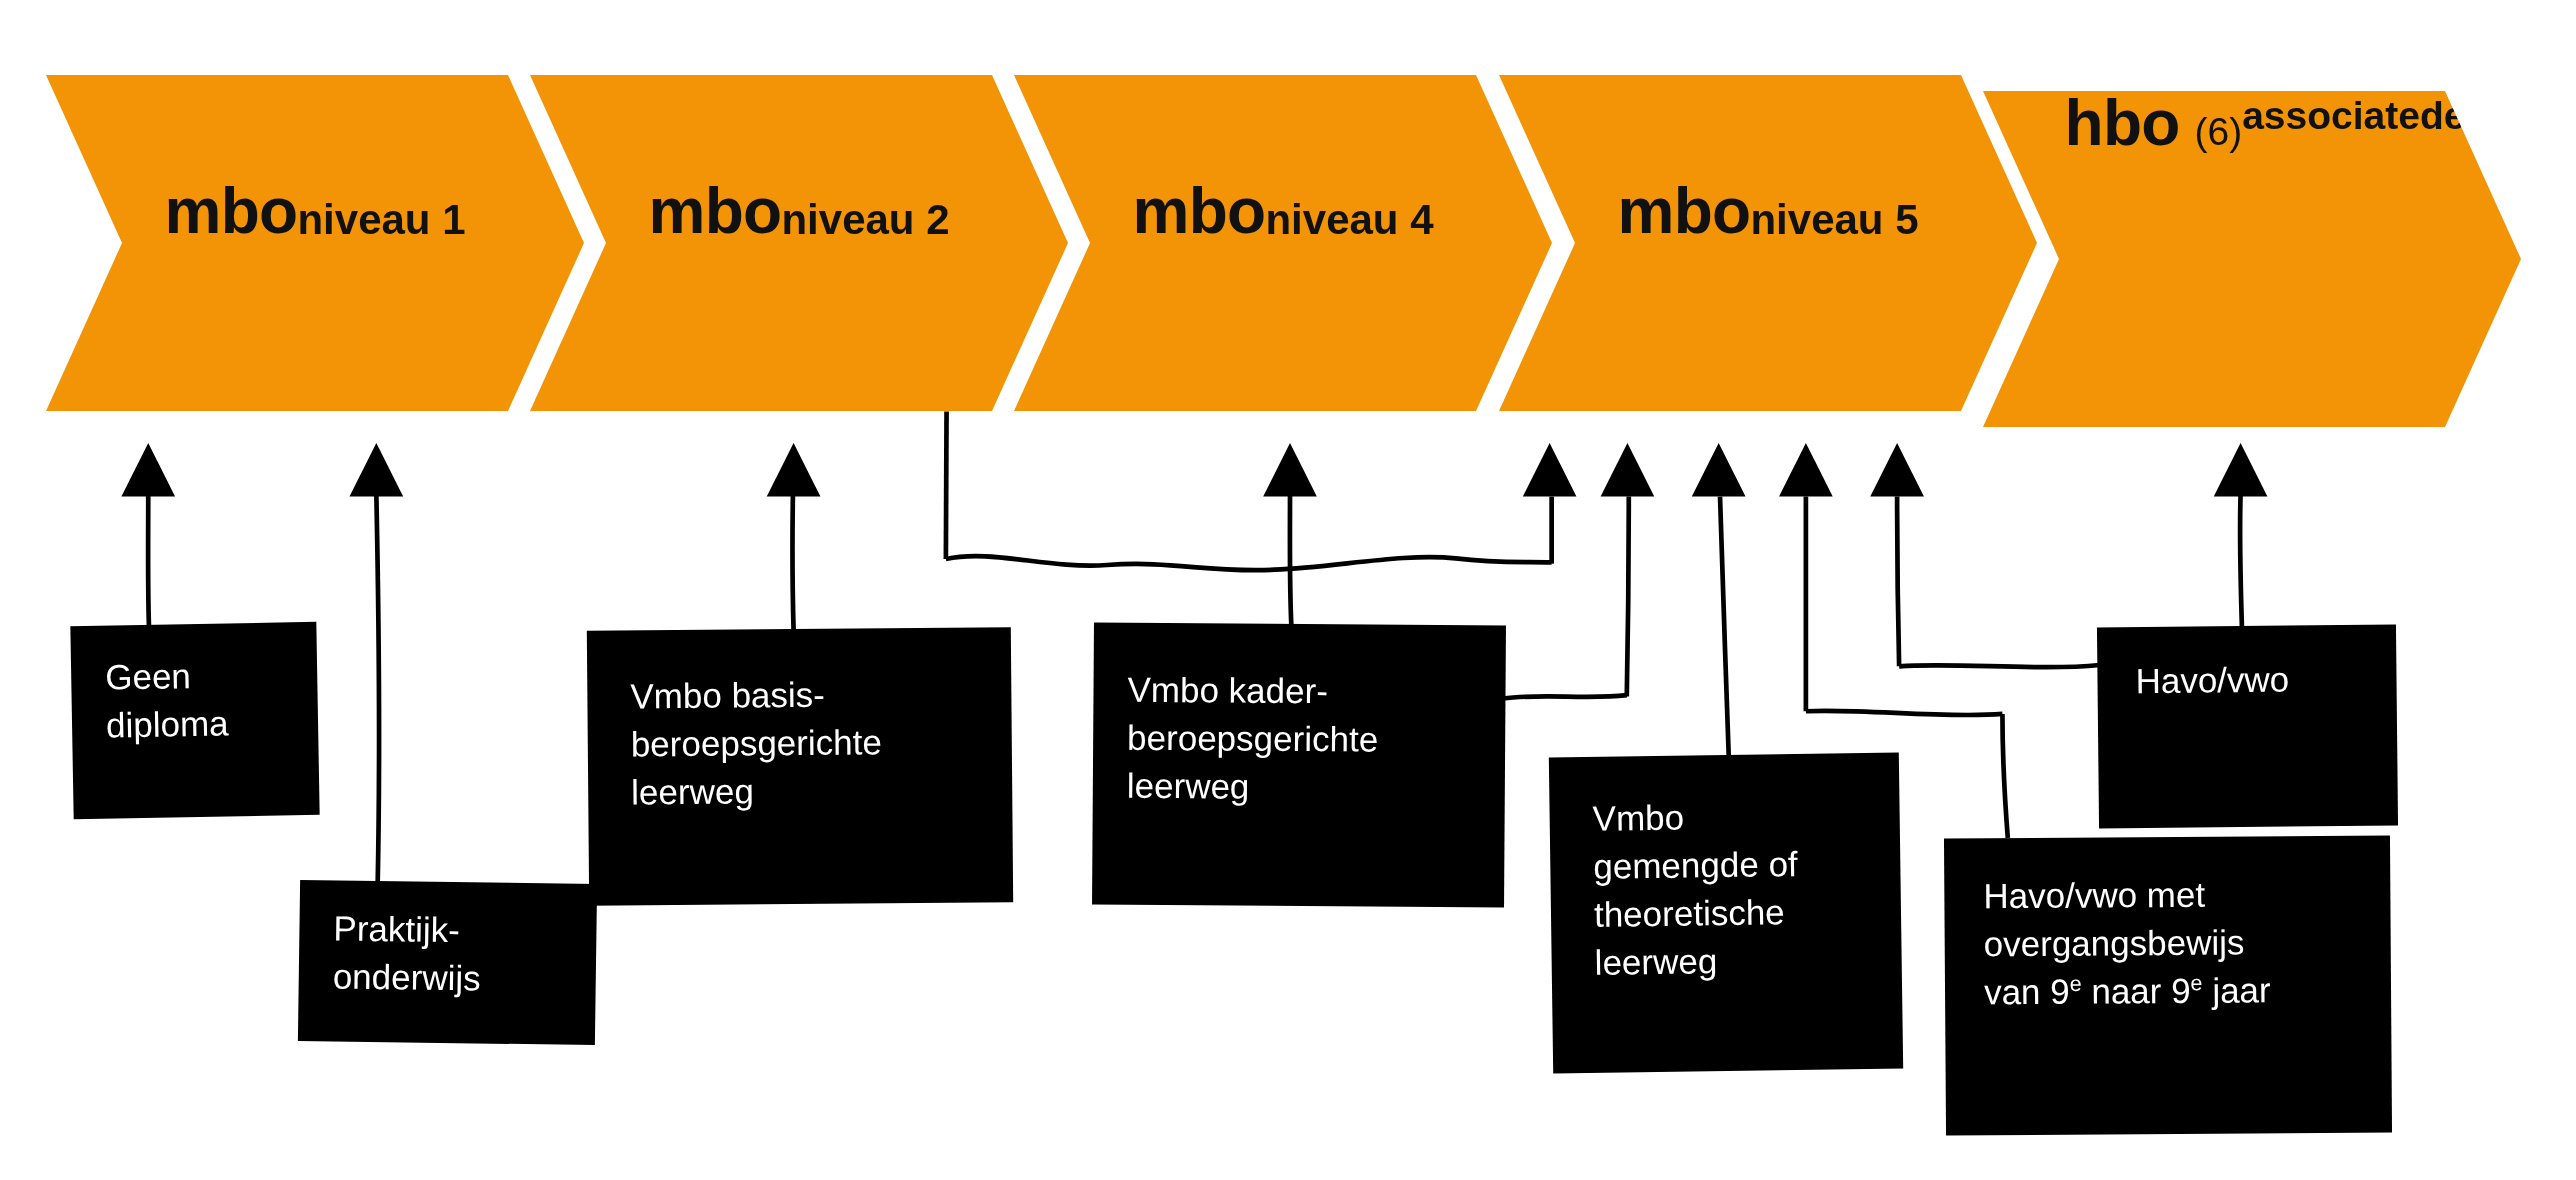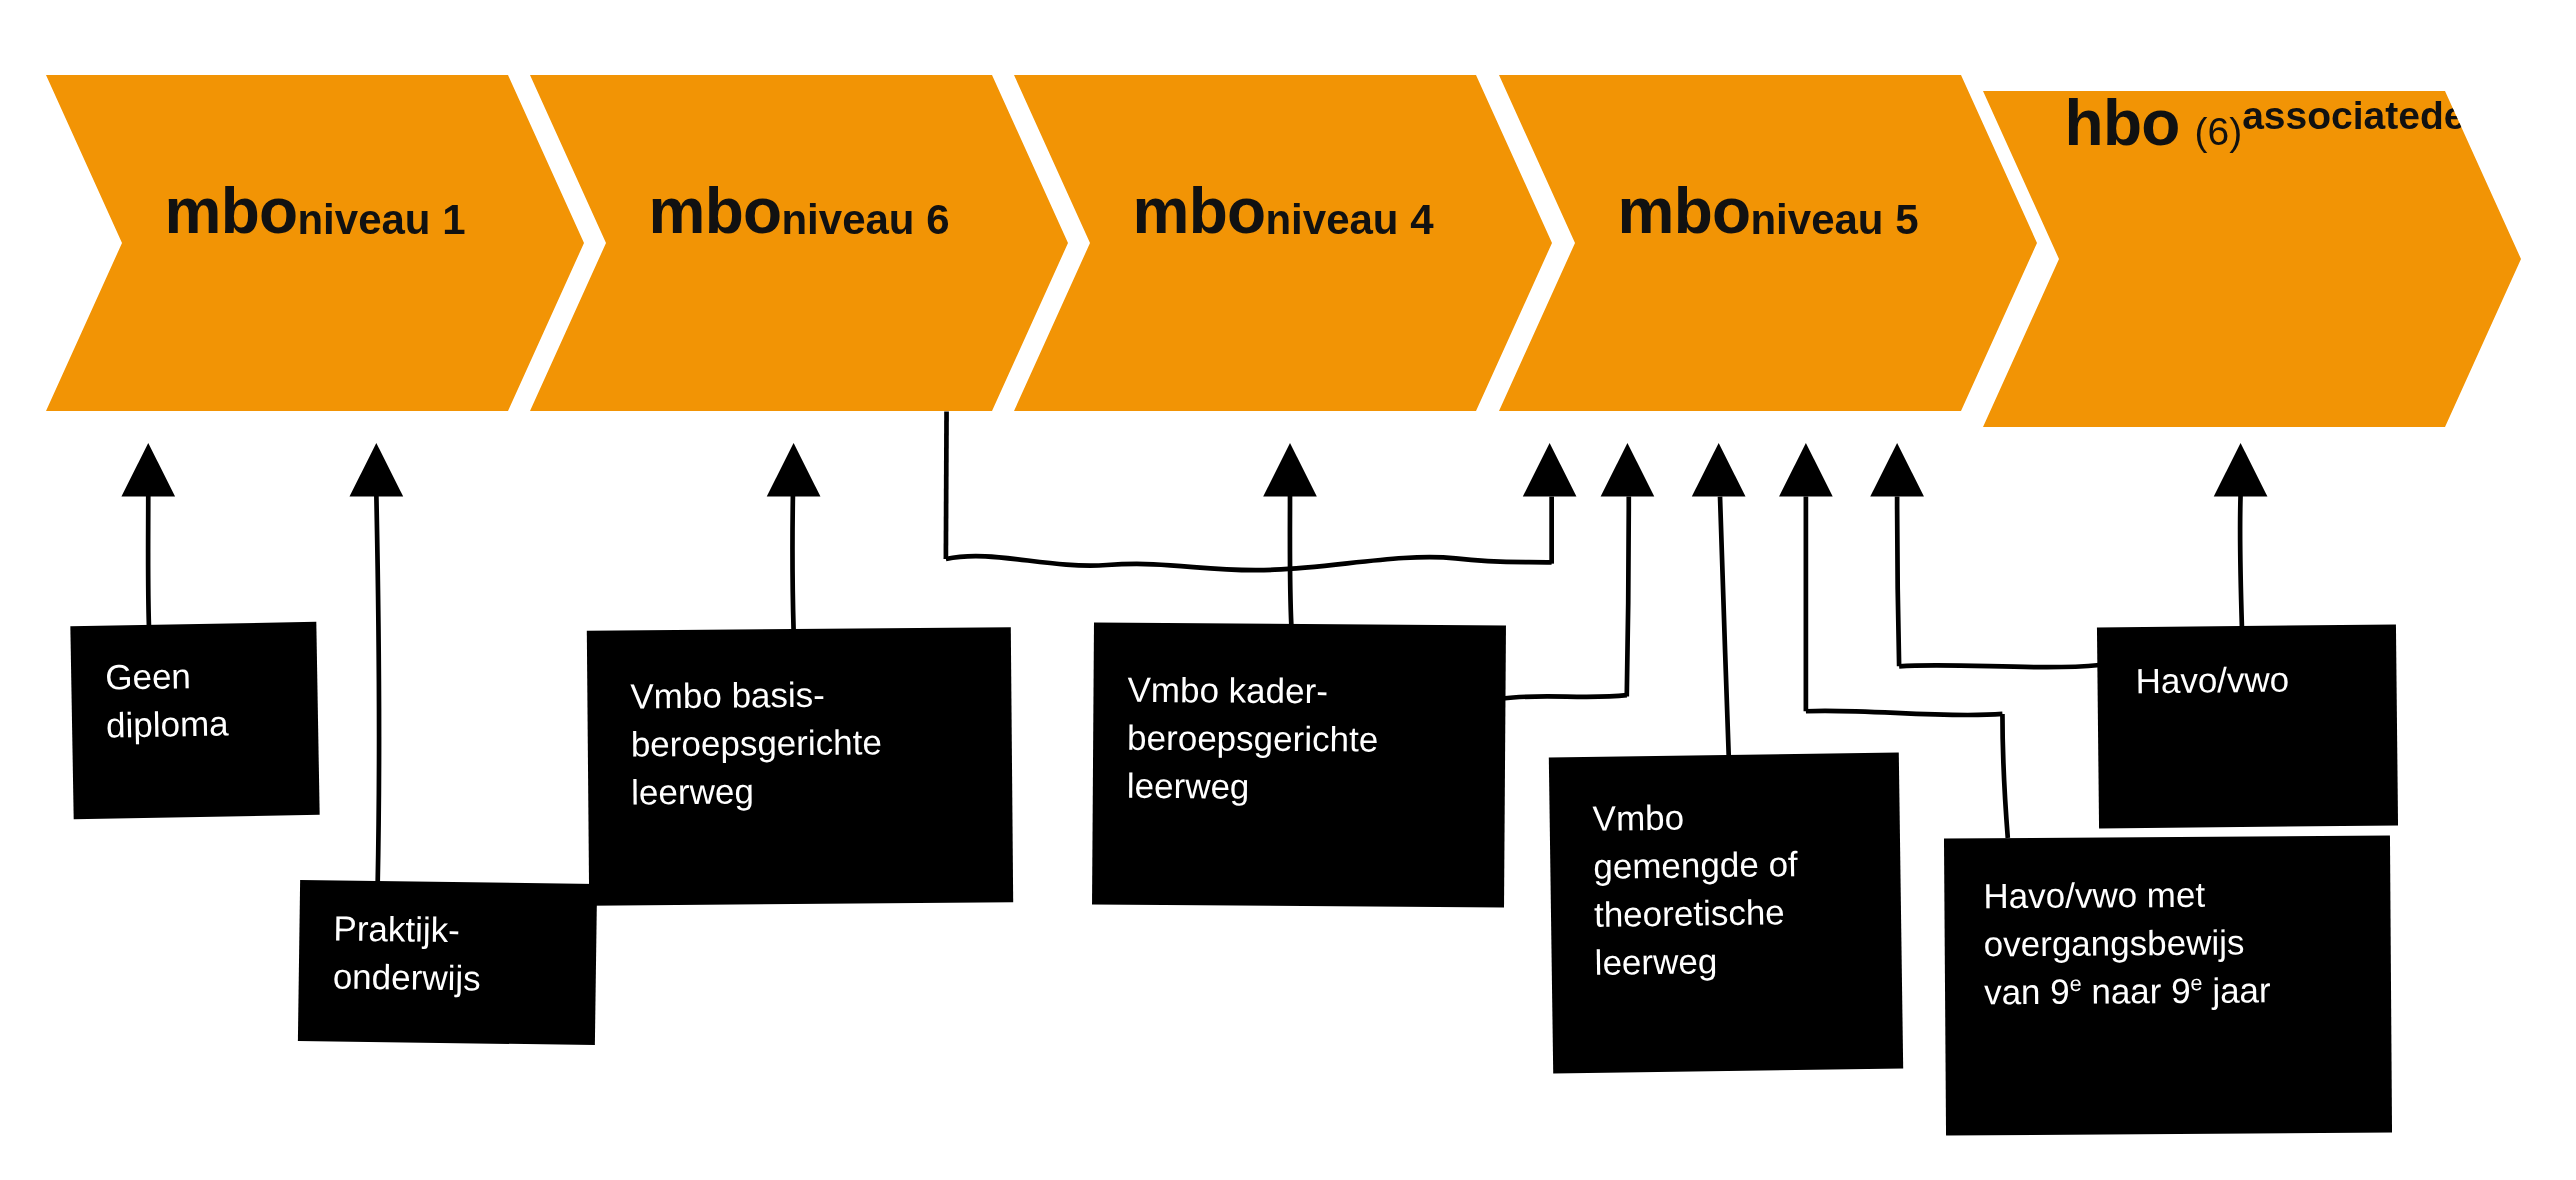--- a/index.html
+++ b/index.html
@@ -100,21 +100,21 @@
       <path class="head" d="M3340,660 L3300,740 L3380,740 Z"></path>
     </g>
   </svg>
 
   <div class="chev" style="left:46px">
     <div class="big">mbo</div>
     <div class="sub">niveau 1</div>
   </div>
   <div class="chev" style="left:530px">
     <div class="big">mbo</div>
-    <div class="sub">niveau 6</div>
+    <div class="sub">niveau 2</div>
   </div>
   <div class="chev" style="left:1014px">
     <div class="big">mbo</div>
     <div class="sub">niveau 4</div>
   </div>
   <div class="chev" style="left:1499px">
     <div class="big">mbo</div>
     <div class="sub">niveau 5</div>
   </div>
   <div class="chev hbo" style="left:1983px">

